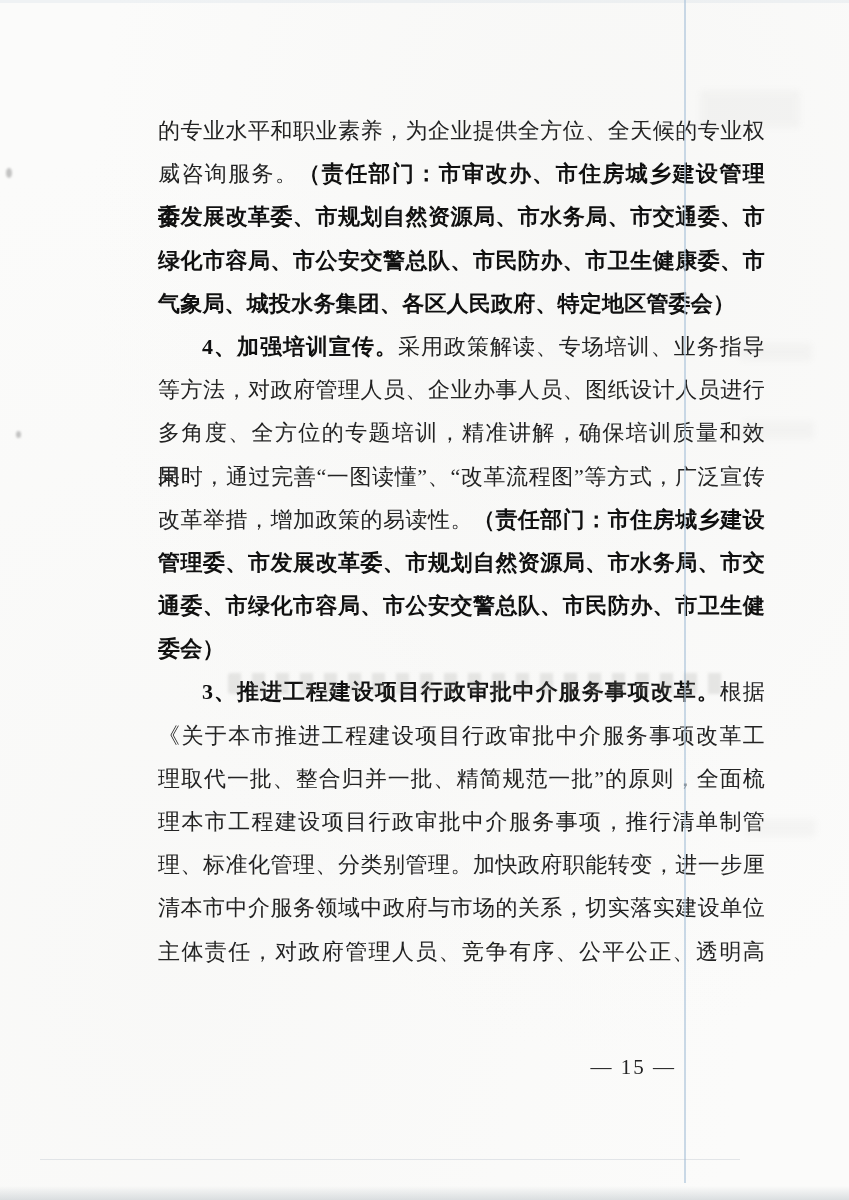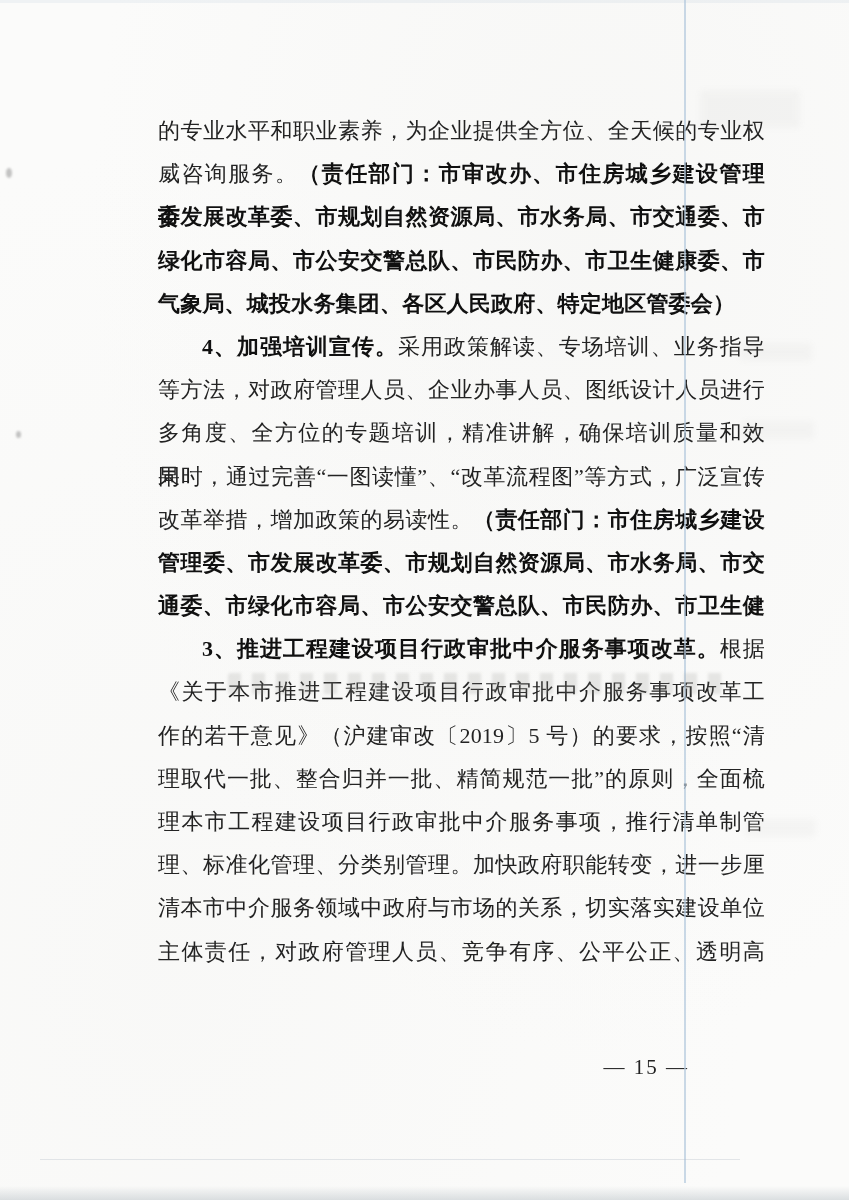--- a/index.html
+++ b/index.html
@@ -47,21 +47,21 @@
     font-size:22px;
     text-align:justify;
     letter-spacing:.2px;
   }
   .line.just{text-align-last:justify;}
   .line.left{text-align:left;text-align-last:left;}
   .line.indent{text-indent:44px;}
   .run{color:#232323;}
   .run.bold{font-weight:bold;color:#101010;}
   .page-number{
-    position:absolute;top:1052px;right:160px;
+    position:absolute;top:1052px;right:173px;
     font-size:21px;letter-spacing:2px;color:#222;
     line-height:30px;
   }
 </style>
 </head>
 <body style="background: rgb(251, 251, 250);">
 
 <div class="page">
   <div class="top-edge"></div>
 
@@ -71,23 +71,23 @@
       <div class="line just"><span class="run bold">市发展改革委、市规划自然资源局、市水务局、市交通委、市</span></div>
       <div class="line just"><span class="run bold">绿化市容局、市公安交警总队、市民防办、市卫生健康委、市</span></div>
       <div class="line left"><span class="run bold">气象局、城投水务集团、各区人民政府、特定地区管委会）</span></div>
       <div class="line just indent"><span class="run bold">4、加强培训宣传。</span><span class="run">采用政策解读、专场培训、业务指导</span></div>
       <div class="line just"><span class="run">等方法，对政府管理人员、企业办事人员、图纸设计人员进行</span></div>
       <div class="line just"><span class="run">多角度、全方位的专题培训，精准讲解，确保培训质量和效果。</span></div>
       <div class="line just"><span class="run">同时，通过完善“一图读懂”、“改革流程图”等方式，广泛宣传</span></div>
       <div class="line just"><span class="run">改革举措，增加政策的易读性。</span><span class="run bold">（责任部门：市住房城乡建设</span></div>
       <div class="line just"><span class="run bold">管理委、市发展改革委、市规划自然资源局、市水务局、市交</span></div>
       <div class="line just"><span class="run bold">通委、市绿化市容局、市公安交警总队、市民防办、市卫生健</span></div>
+      <div class="line left"><span class="run bold">委会）</span></div>
       <div class="line just indent"><span class="run bold">3、推进工程建设项目行政审批中介服务事项改革。</span><span class="run">根据</span></div>
       <div class="line just"><span class="run">《关于本市推进工程建设项目行政审批中介服务事项改革工</span></div>
-      <div class="line just"><span class="run">作的若干意见》（沪建审改〔2019〕5 号）的要求，按照“清</span></div>
       <div class="line just"><span class="run">理取代一批、整合归并一批、精简规范一批”的原则，全面梳</span></div>
       <div class="line just"><span class="run">理本市工程建设项目行政审批中介服务事项，推行清单制管</span></div>
       <div class="line just"><span class="run">理、标准化管理、分类别管理。加快政府职能转变，进一步厘</span></div>
       <div class="line just"><span class="run">清本市中介服务领域中政府与市场的关系，切实落实建设单位</span></div>
       <div class="line just"><span class="run">主体责任，对政府管理人员、竞争有序、公平公正、透明高</span></div>
     </div>
 
   <div class="page-number">— 15 —</div>
 
   <div class="binding-line" style="background: rgb(180, 201, 221); left: 684px;"></div>

